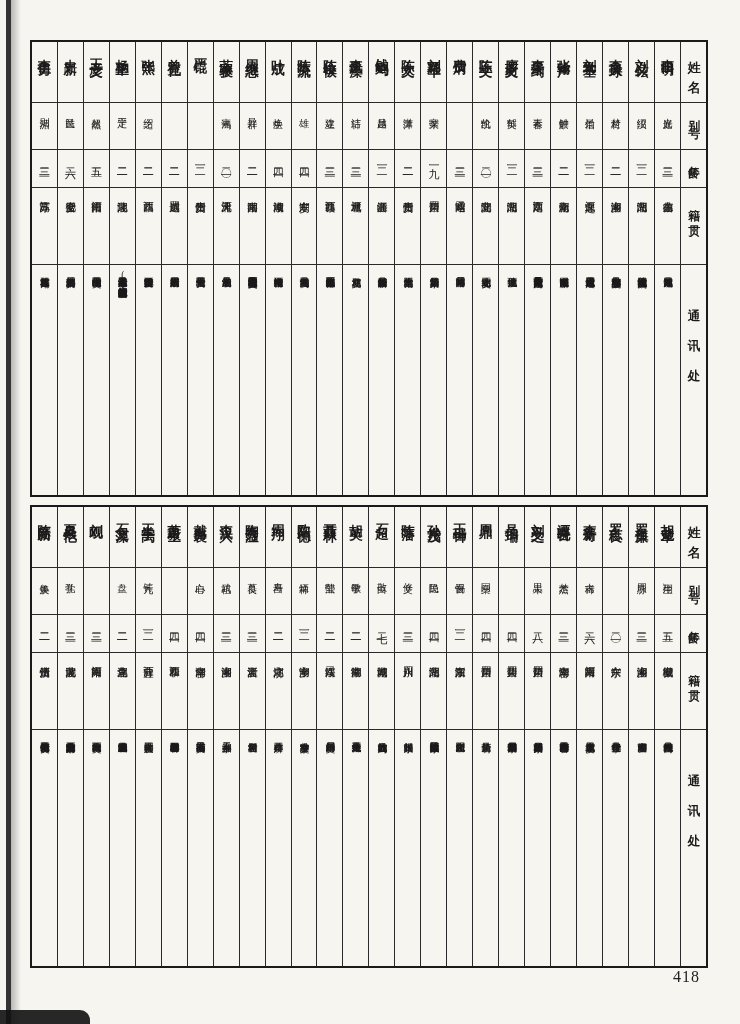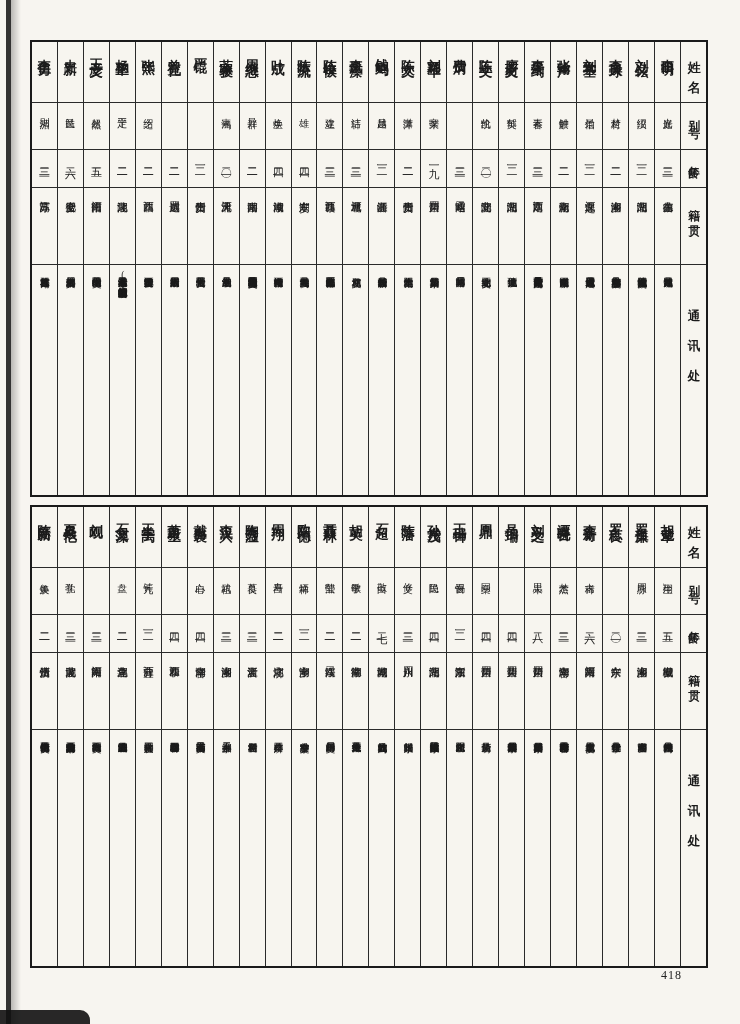--- a/index.html
+++ b/index.html
@@ -52,22 +52,22 @@
   .col.hdr .r-name  > span{font-size:13px;letter-spacing:1.5em;padding-top:9px;}
   .col.hdr .r-alias > span{font-size:12px;letter-spacing:.7em;padding-top:7px;}
   .col.hdr .r-age   > span{font-size:11.5px;letter-spacing:.05em;padding-top:7px;}
   .col.hdr .r-origin> span{font-size:12px;letter-spacing:1.3em;padding-top:12px;}
   .col.hdr .r-addr  > span{font-size:12.5px;letter-spacing:2.4em;padding-top:34px;}
 
   #table-top{top:40px;height:457px;}
   #table-bottom{top:505px;height:463px;}
 
   .page-number{
-    position:absolute;right:58px;top:968px;
-    font-size:12px;letter-spacing:1px;color:#222;
+    position:absolute;right:40px;top:968px;
+    font-size:16px;letter-spacing:1px;color:#222;
     font-family:"Liberation Serif",serif;
   }
 </style>
 </head>
 <body>
 
 <div class="page">
   <div id="table-top" class="dir-table">
       <div class="col hdr">
         <div class="cell r-name">

